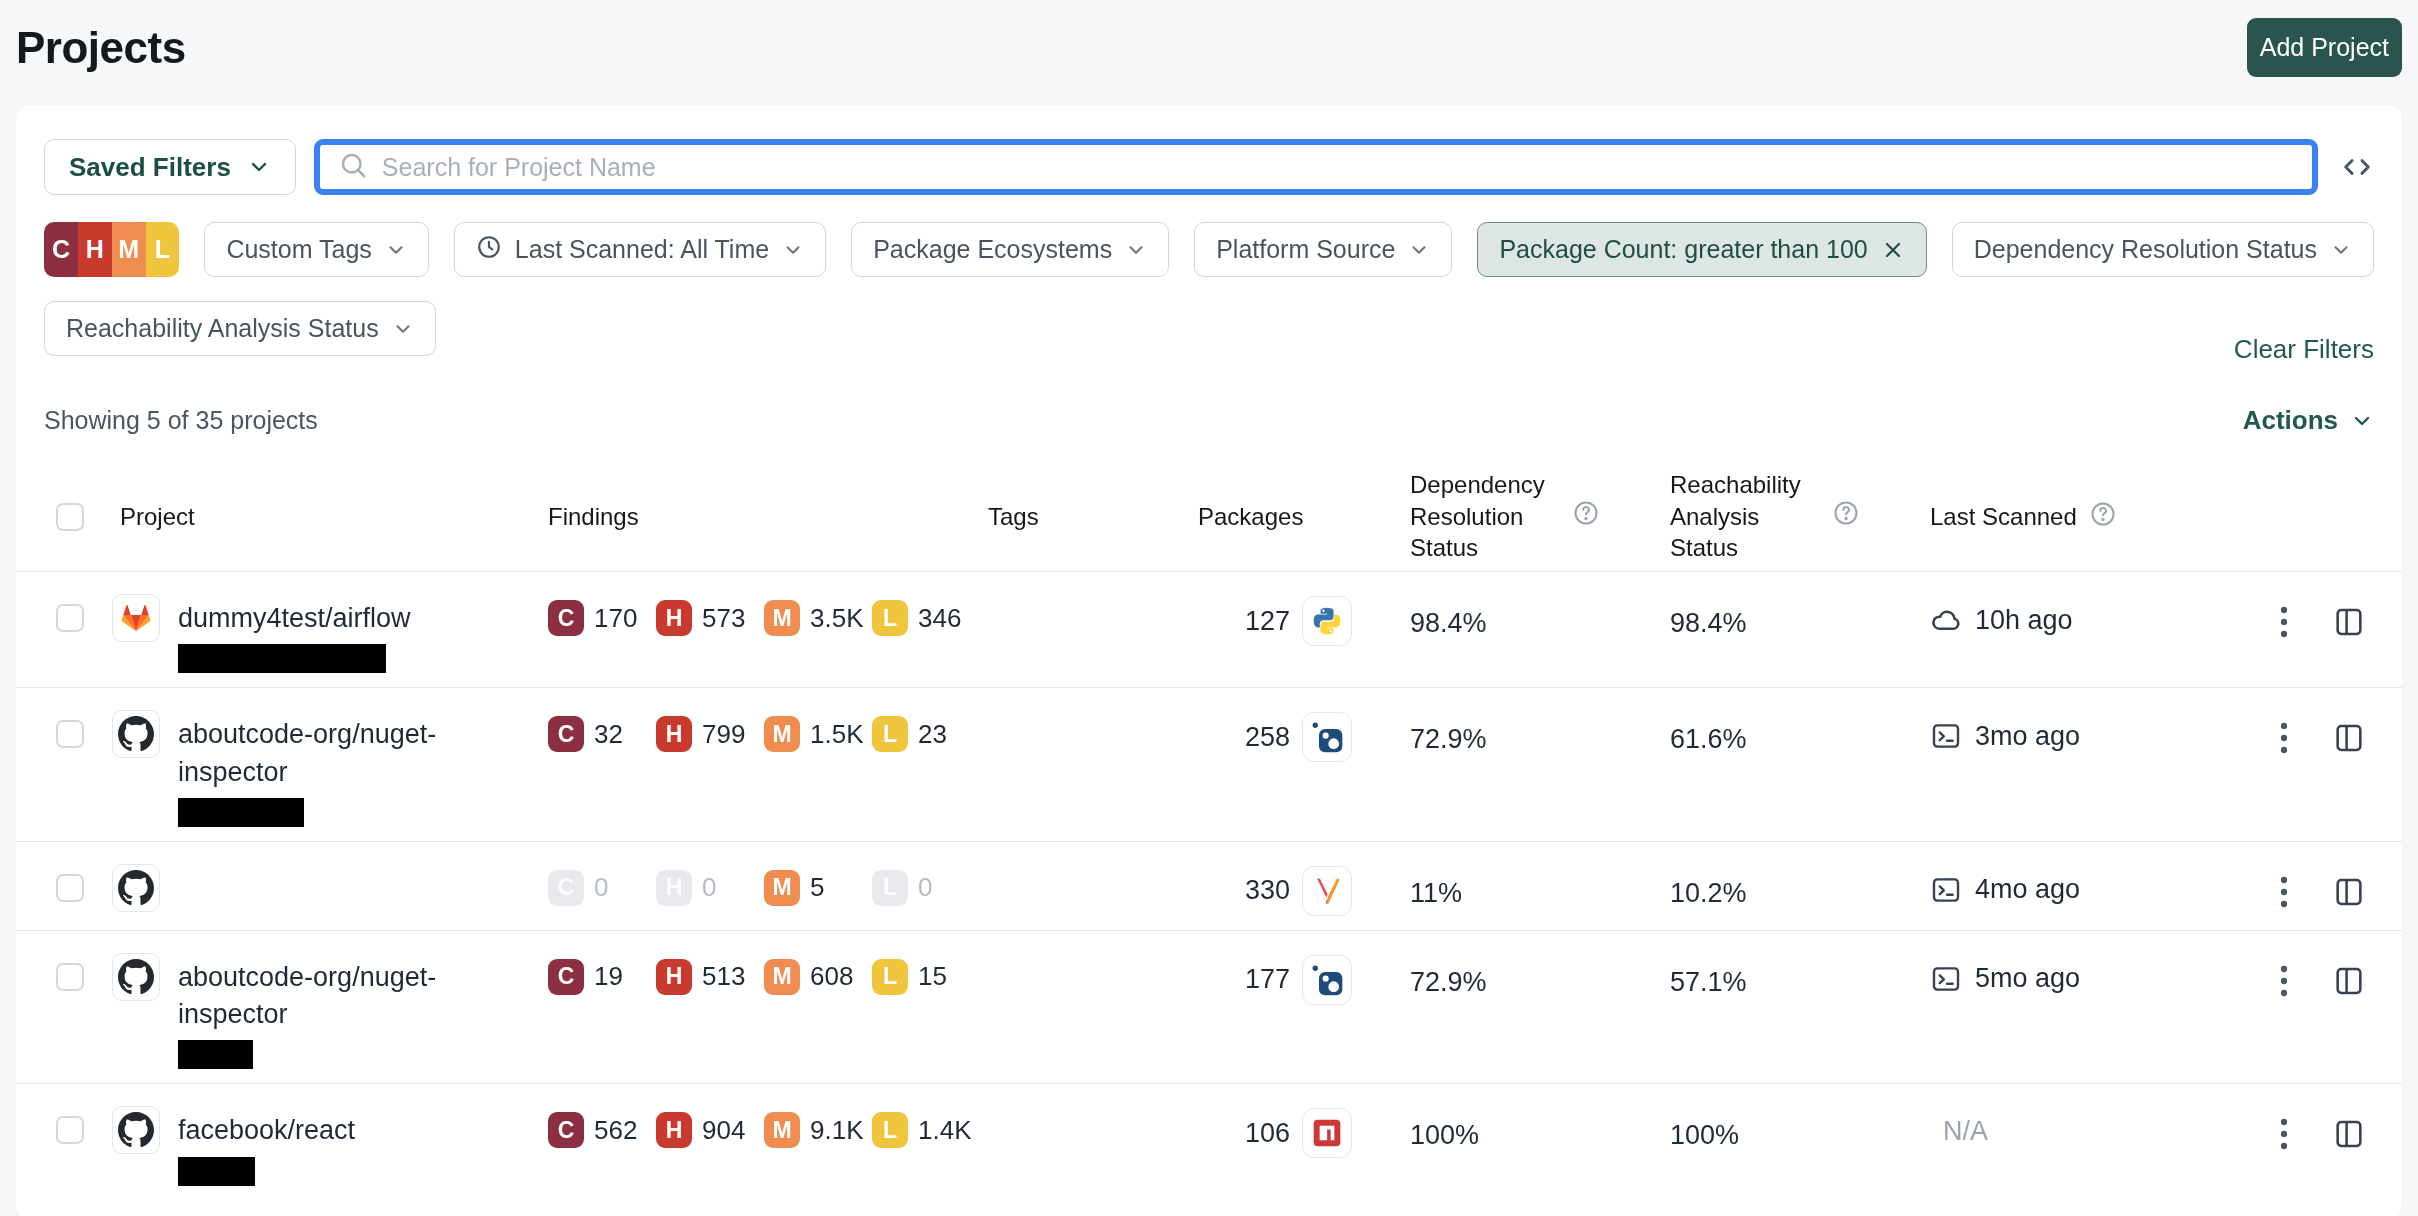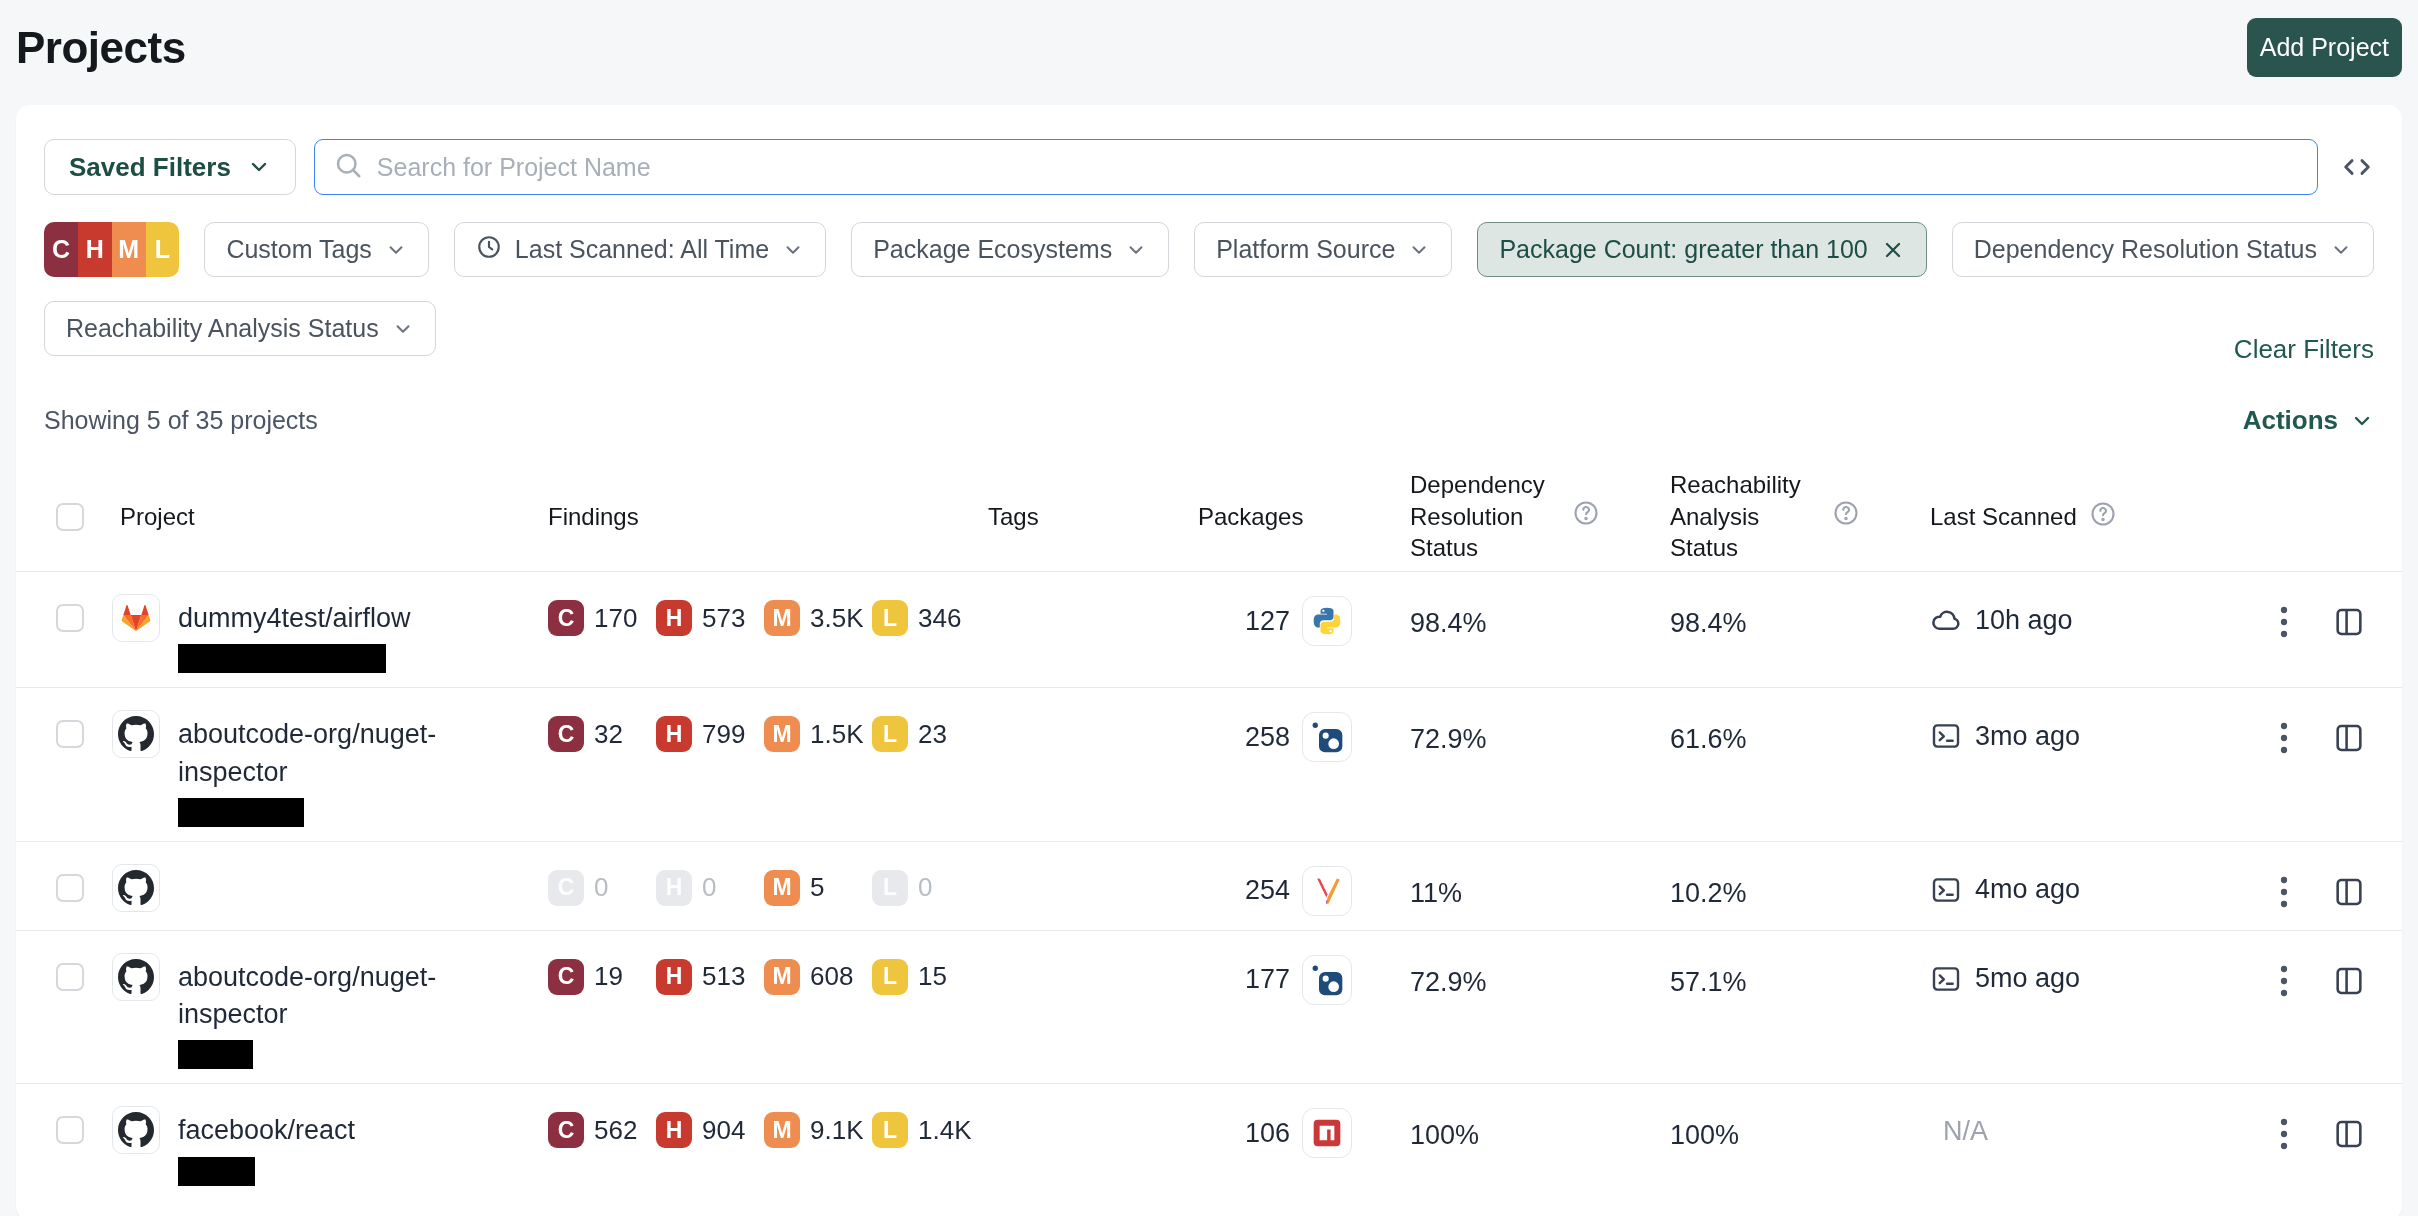--- a/index.html
+++ b/index.html
@@ -16,21 +16,21 @@
   
   .card { margin-top:28px; background:#fff; border-radius:14px; padding:34px 28px 20px;
           box-shadow:0 1px 2px rgba(16,24,40,.05); min-height:1070px; }
 
   
   .search-row { display:flex; align-items:center; gap:18px; }
   .saved-filters { display:flex; align-items:center; gap:16px; height:56px; padding:0 24px;
                    border:1px solid #d3d7dc; border-radius:10px; background:#fff;
                    color:#1d4e46; font-size:26px; font-weight:600; cursor:pointer; }
   .search-box { flex:1; display:flex; align-items:center; gap:14px; height:56px; padding:0 18px;
-                border:1px solid #3b82f6; border-radius:9px; background:#fff; }
+                border:6px solid #3b82f6; border-radius:9px; background:#fff; }
   .search-box input { flex:1; border:none; outline:none; font-size:25px; color:#374151;
                       background:transparent; font-family:inherit; }
   .search-box input::placeholder { color:#a8afb8; }
   .code-btn { margin-left:4px; cursor:pointer; display:flex; align-items:center; }
 
   
   .chips-row1 { display:flex; align-items:center; gap:25px; margin-top:27px; }
   .chips-row2 { display:flex; align-items:center; justify-content:space-between; margin-top:15px; }
   .sev-group { display:flex; border-radius:10px; overflow:hidden; cursor:pointer; }
   .sev-seg { width:53px; height:55px; display:flex; align-items:center; justify-content:center;
@@ -485,21 +485,21 @@
             </div>
             <div class="finding muted">
               <span class="sevb">L</span>
               <span class="fcount">0</span>
             </div>
           </div>
 
           <div></div>
 
           <div class="c-packages">
-            <span class="pkg-num">254</span>
+            <span class="pkg-num">330</span>
             <span class="eco-badge icon-slot" data-icon="maven">
 
               <svg class="var v-maven" width="32" height="32" viewBox="0 0 24 24">
                 <path fill="#e9484f" d="M4.6 2.6l6.9 14.2.9-2.4L6.7 2.9z"></path>
                 <path fill="#f69833" d="M19.4 2.6l-7 14.2-.9 4.6 1.6.2 8.4-18.2z"></path>
                 <path fill="#9d5ba5" d="M11.5 18.9l-.3 2.5.8.1.4-2.6z"></path>
               </svg>
 
             </span>
           </div>

